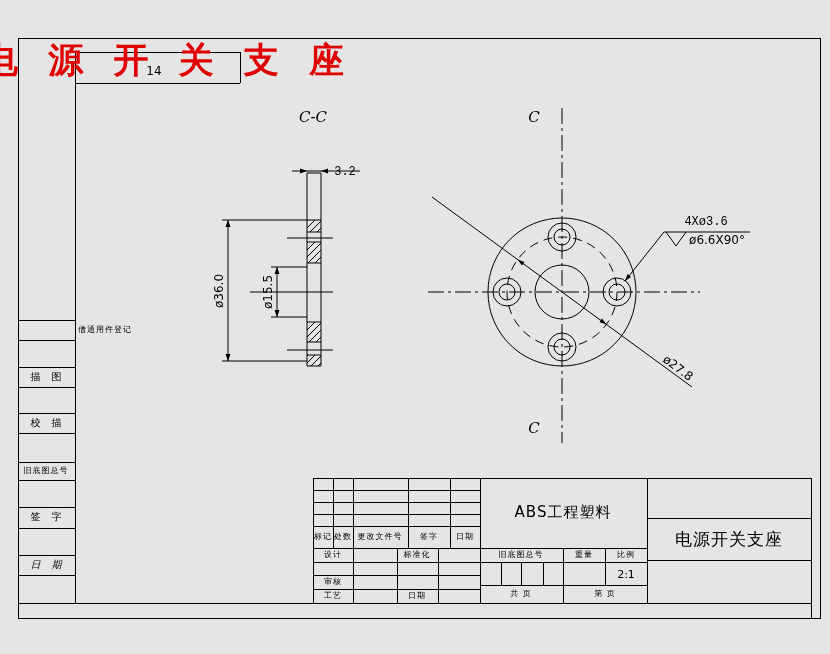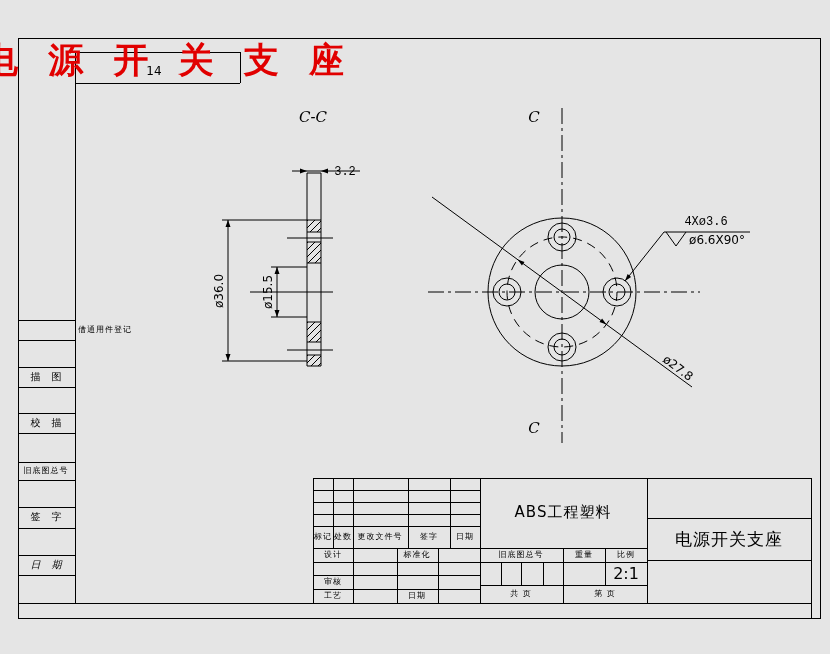--- a/index.html
+++ b/index.html
@@ -180,18 +180,18 @@
   <span class="t cell8" style="left:333px;top:555px;">设计</span>
   <span class="t cell8" style="left:417px;top:555px;">标准化</span>
   <span class="t cell8" style="left:333px;top:582px;">审核</span>
   <span class="t cell8" style="left:333px;top:596px;">工艺</span>
   <span class="t cell8" style="left:417px;top:596px;">日期</span>
 
   <span class="t" style="left:563px;top:512px;font-size:15px;letter-spacing:1px;">ABS工程塑料</span>
   <span class="t cell8" style="left:521px;top:555px;">旧底图总号</span>
   <span class="t cell8" style="left:584px;top:555px;">重量</span>
   <span class="t cell8" style="left:626px;top:555px;">比例</span>
-  <span class="t" style="left:626px;top:574px;font-size:16px;">2:1</span>
+  <span class="t" style="left:626px;top:574px;font-size:11px;">2:1</span>
   <span class="t cell8" style="left:521px;top:594px;">共  页</span>
   <span class="t cell8" style="left:605px;top:594px;">第  页</span>
   <span class="t" style="left:729px;top:539px;font-size:17px;letter-spacing:1px;">电源开关支座</span>
 
 </div>
 
 </body></html>

